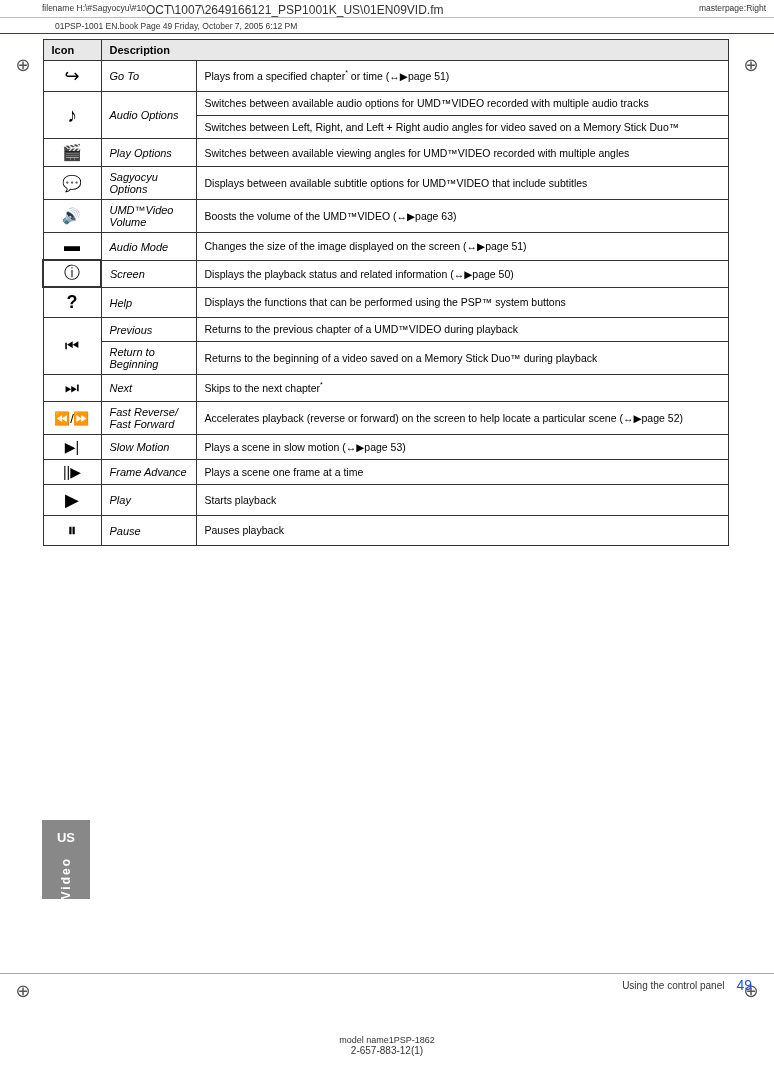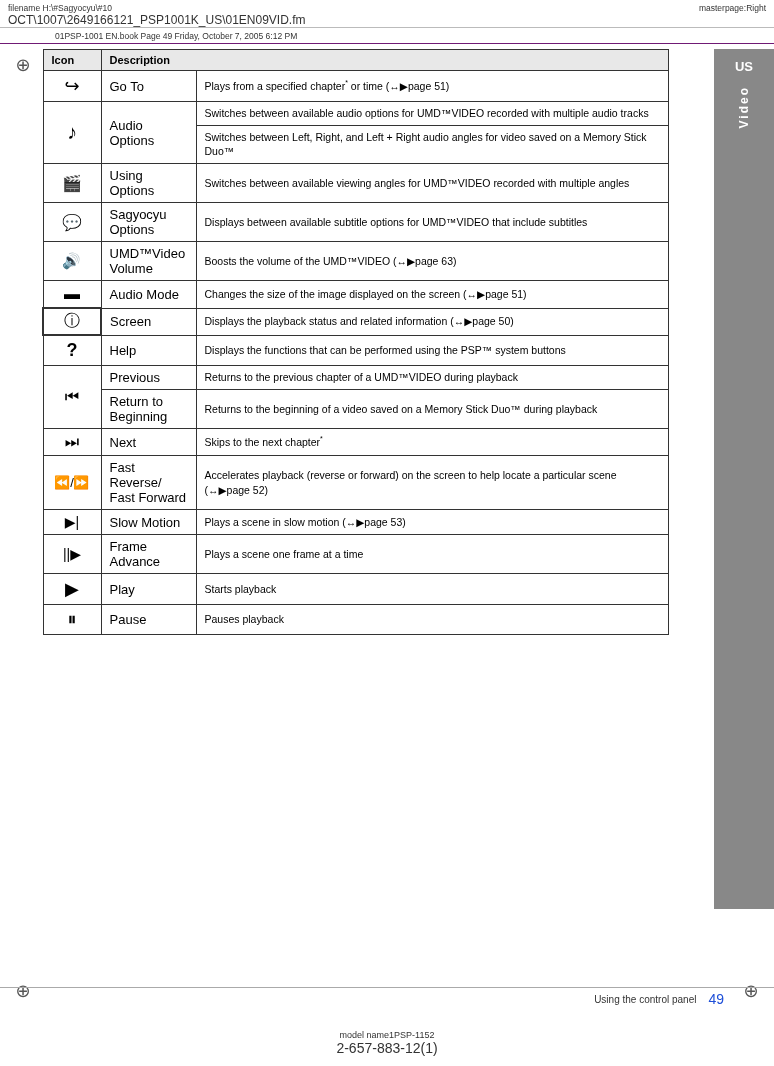--- a/index.html
+++ b/index.html
@@ -31,21 +31,22 @@
       padding: 4px 8px;
       vertical-align: middle;
     }
     .icon-cell {
       width: 55px;
       text-align: center;
       font-size: 16px;
     }
     .label-cell {
       width: 95px;
-      font-size: 13px;
+      font-size: 11px;
+      font-style: italic;
     }
     .desc-cell {
       font-size: 10.5px;
       line-height: 1.4;
     }
 
     
     .corner-marks {
       position: absolute;
       width: 774px;
@@ -67,38 +68,38 @@
     .cm-tr { top: 50px; right: 8px; }
     .cm-bl { bottom: 60px; left: 8px; }
     .cm-br { bottom: 60px; right: 8px; }
 
     sup { font-size: 7px; }
   </style>
 </head>
 <body>
 
 <div style="display:flex; justify-content:space-between; align-items:flex-start; padding:3px 8px 0 8px; border-bottom:1px solid #bbb;">
-  <div style="display:flex; flex-direction:column;">
+  <div style="display:flex; flex-direction:row;margin-left:34px;">
     <span style="font-size:8.5px; color:#333;">filename H:\#Sagyocyu\#10</span>
     <span style="font-size:12px; color:#333;">OCT\1007\2649166121_PSP1001K_US\01EN09VID.fm</span>
   </div>
   <span style="font-size:8.5px; color:#333;">masterpage:Right</span>
 </div>
 <div style="padding:1px 8px 2px 55px; border-bottom:1px solid #701a75;">
   <span style="font-size:8.5px; color:#333;">01PSP-1001 EN.book  Page 49  Friday, October 7, 2005  6:12 PM</span>
 </div>
 
 <div class="corner-marks">
   <div class="cm cm-tl">⊕</div>
   <div class="cm cm-tr">⊕</div>
   <div class="cm cm-bl">⊕</div>
   <div class="cm cm-br">⊕</div>
 </div>
 
-<div style="display:flex; flex-direction:row; height:860px; margin-top:5px;">
+<div style="display:flex; flex-direction:column; height:860px; margin-top:5px;margin-left:42px;">
 
   <div style="width:42px;"></div>
 
   <div style="flex:1; padding-right:45px;">
     <table>
       <thead>
         <tr>
           <th style="width:58px;">Icon</th>
           <th colspan="2">Description</th>
         </tr>
@@ -116,21 +117,21 @@
           <td class="label-cell" rowspan="2">Audio Options</td>
           <td class="desc-cell">Switches between available audio options for UMD™VIDEO recorded with multiple audio tracks</td>
         </tr>
 
         <tr>
           <td class="desc-cell">Switches between Left, Right, and Left + Right audio angles for video saved on a Memory Stick Duo™</td>
         </tr>
 
         <tr>
           <td class="icon-cell" style="font-size:16px;">🎬</td>
-          <td class="label-cell">Using Options</td>
+          <td class="label-cell">Play Options</td>
           <td class="desc-cell">Switches between available viewing angles for UMD™VIDEO recorded with multiple angles</td>
         </tr>
 
         <tr>
           <td class="icon-cell" style="font-size:16px;">💬</td>
           <td class="label-cell">Sagyocyu Options</td>
           <td class="desc-cell">Displays between available subtitle options for UMD™VIDEO that include subtitles</td>
         </tr>
 
         <tr>
@@ -201,28 +202,28 @@
         <tr>
           <td class="icon-cell" style="font-size:18px;">⏸</td>
           <td class="label-cell">Pause</td>
           <td class="desc-cell">Pauses playback</td>
         </tr>
 
       </tbody>
     </table>
   </div>
 
-  <div style="width:60px; background:#888; display:flex; flex-direction:column; align-items:center; padding-top:10px; position:relative;">
+  <div style="width:48px; background:#888; display:flex; flex-direction:column; align-items:center; padding-top:10px; position:relative;">
     <span style="color:#fff; font-size:13px; font-weight:bold; margin-bottom:8px;">US</span>
     <span style="writing-mode:vertical-rl; text-orientation:mixed; transform:rotate(180deg); color:#fff; font-size:12px; font-weight:bold; letter-spacing:2px; margin-top:4px;">Video</span>
   </div>
 
 </div>
 
-<div style="position:absolute; bottom:56px; left:0; right:0; display:flex; justify-content:flex-end; align-items:center; padding:3px 50px 3px 45px; border-top:1px solid #aaa;">
+<div style="position:absolute; bottom:70px; left:0; right:0; display:flex; justify-content:flex-end; align-items:center; padding:3px 22px 3px 45px; border-top:1px solid #aaa;">
   <span style="font-size:10px; color:#333;">Using the control panel</span>
   <span style="font-size:14px; font-weight:normal; margin-left:12px; color:#1d4ed8;">49</span>
 </div>
 
 <div style="position:absolute; bottom:10px; left:0; right:0; text-align:center;">
-  <div style="font-size:9px; color:#333;">model name1PSP-1152</div>
-  <div style="font-size:14px; color:#333;">2-657-883-12(1)</div>
+  <div style="font-size:9px; color:#333;">model name1PSP-1862</div>
+  <div style="font-size:10px; color:#333;">2-657-883-12(1)</div>
 </div>
 
 </body></html>

